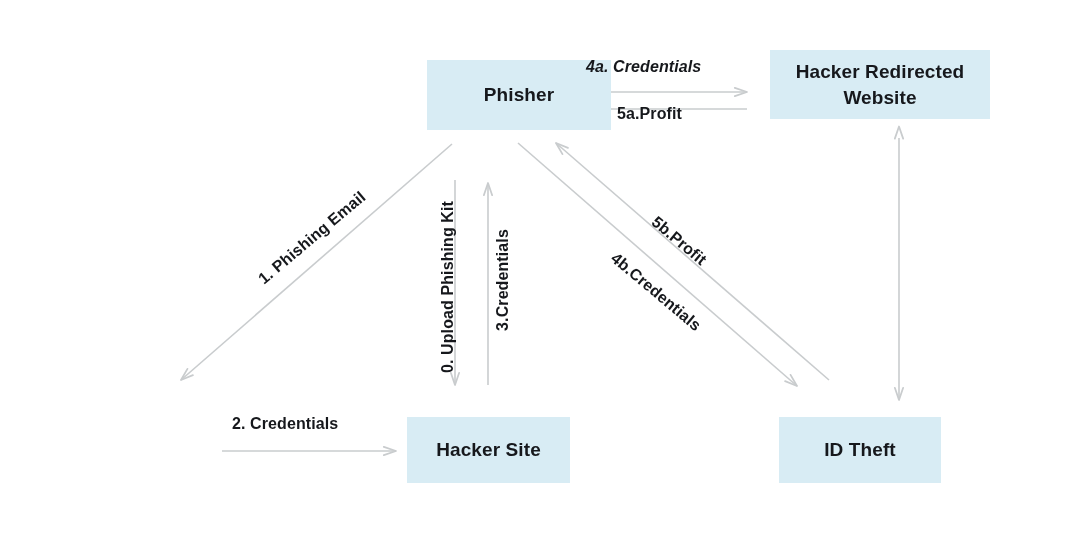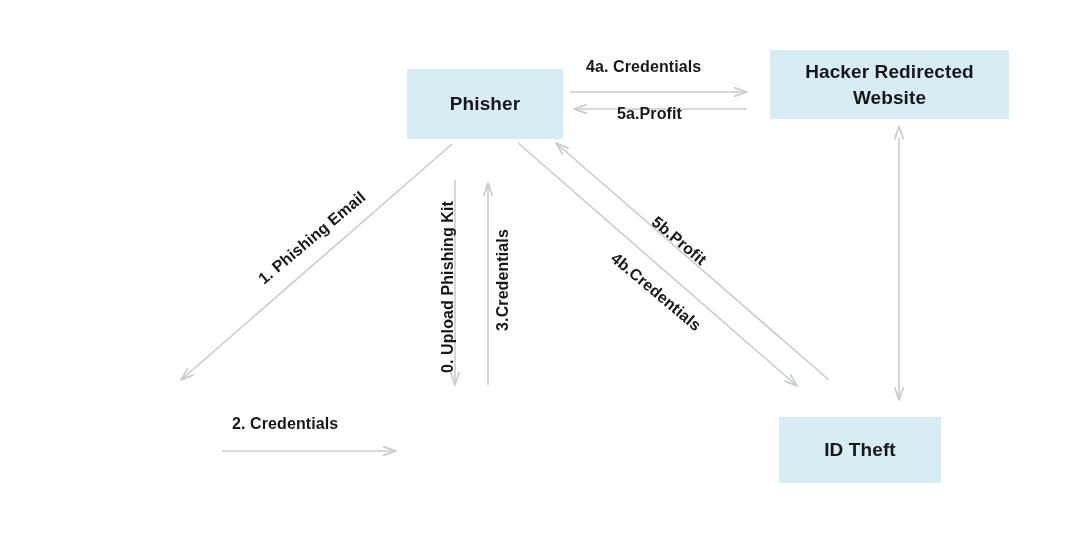--- a/index.html
+++ b/index.html
@@ -41,36 +41,36 @@
     font-size: 19px;
     line-height: 1.28;
     letter-spacing: 0.1px;
     padding: 0 6px;
   }
   .node-label.two-line {
     font-size: 19px;
     line-height: 1.35;
   }
   
-  #node-phisher      { left: 407px; top: 60px;  width: 156px; height: 70px; margin-top: 9px; }
-  #node-redirected   { left: 770px; top: 50px;  width: 239px; height: 69px; }
+  #node-phisher      { left: 427px; top: 60px;  width: 184px; height: 70px; }
+  #node-redirected   { left: 770px; top: 50px;  width: 220px; height: 69px; }
   #node-victim       { left: 71px;  top: 417px; width: 140px; height: 66px; }
   #node-hackersite   { left: 407px; top: 417px; width: 163px; height: 66px; }
   #node-idtheft      { left: 779px; top: 417px; width: 162px; height: 66px; text-align: center; }
 
   .edge-label {
     position: absolute;
     color: #16181c;
     font-weight: bold;
     font-size: 16px;
     white-space: nowrap;
     letter-spacing: 0.1px;
   }
   
-  #label-4a { left: 586px; top: 58px; }
+  #label-4a { left: 586px; top: 58px; font-style: italic; }
   #label-5a { left: 617px; top: 105px; }
   
   #label-2  { left: 232px; top: 415px; }
   
   #label-0 {
     left: 362px;
     top: 278px;
     transform: rotate(-90deg);
     transform-origin: center center;
   }
@@ -136,20 +136,23 @@
 
   <div class="node-box" id="node-phisher">
     <span class="node-label">Phisher</span>
   </div>
 
   <div class="node-box" id="node-redirected">
     <span class="node-label two-line">Hacker Redirected Website</span>
   </div>
 
 
+  <div class="node-box" id="node-hackersite">
+    <span class="node-label">Hacker Site</span>
+  </div>
 
   <div class="node-box" id="node-idtheft">
     <span class="node-label">ID Theft</span>
   </div>
 
   <div class="edge-label" id="label-4a">4a. Credentials</div>
 
   <div class="edge-label" id="label-5a">5a.Profit</div>
 
   <div class="edge-label" id="label-2">2. Credentials</div>

